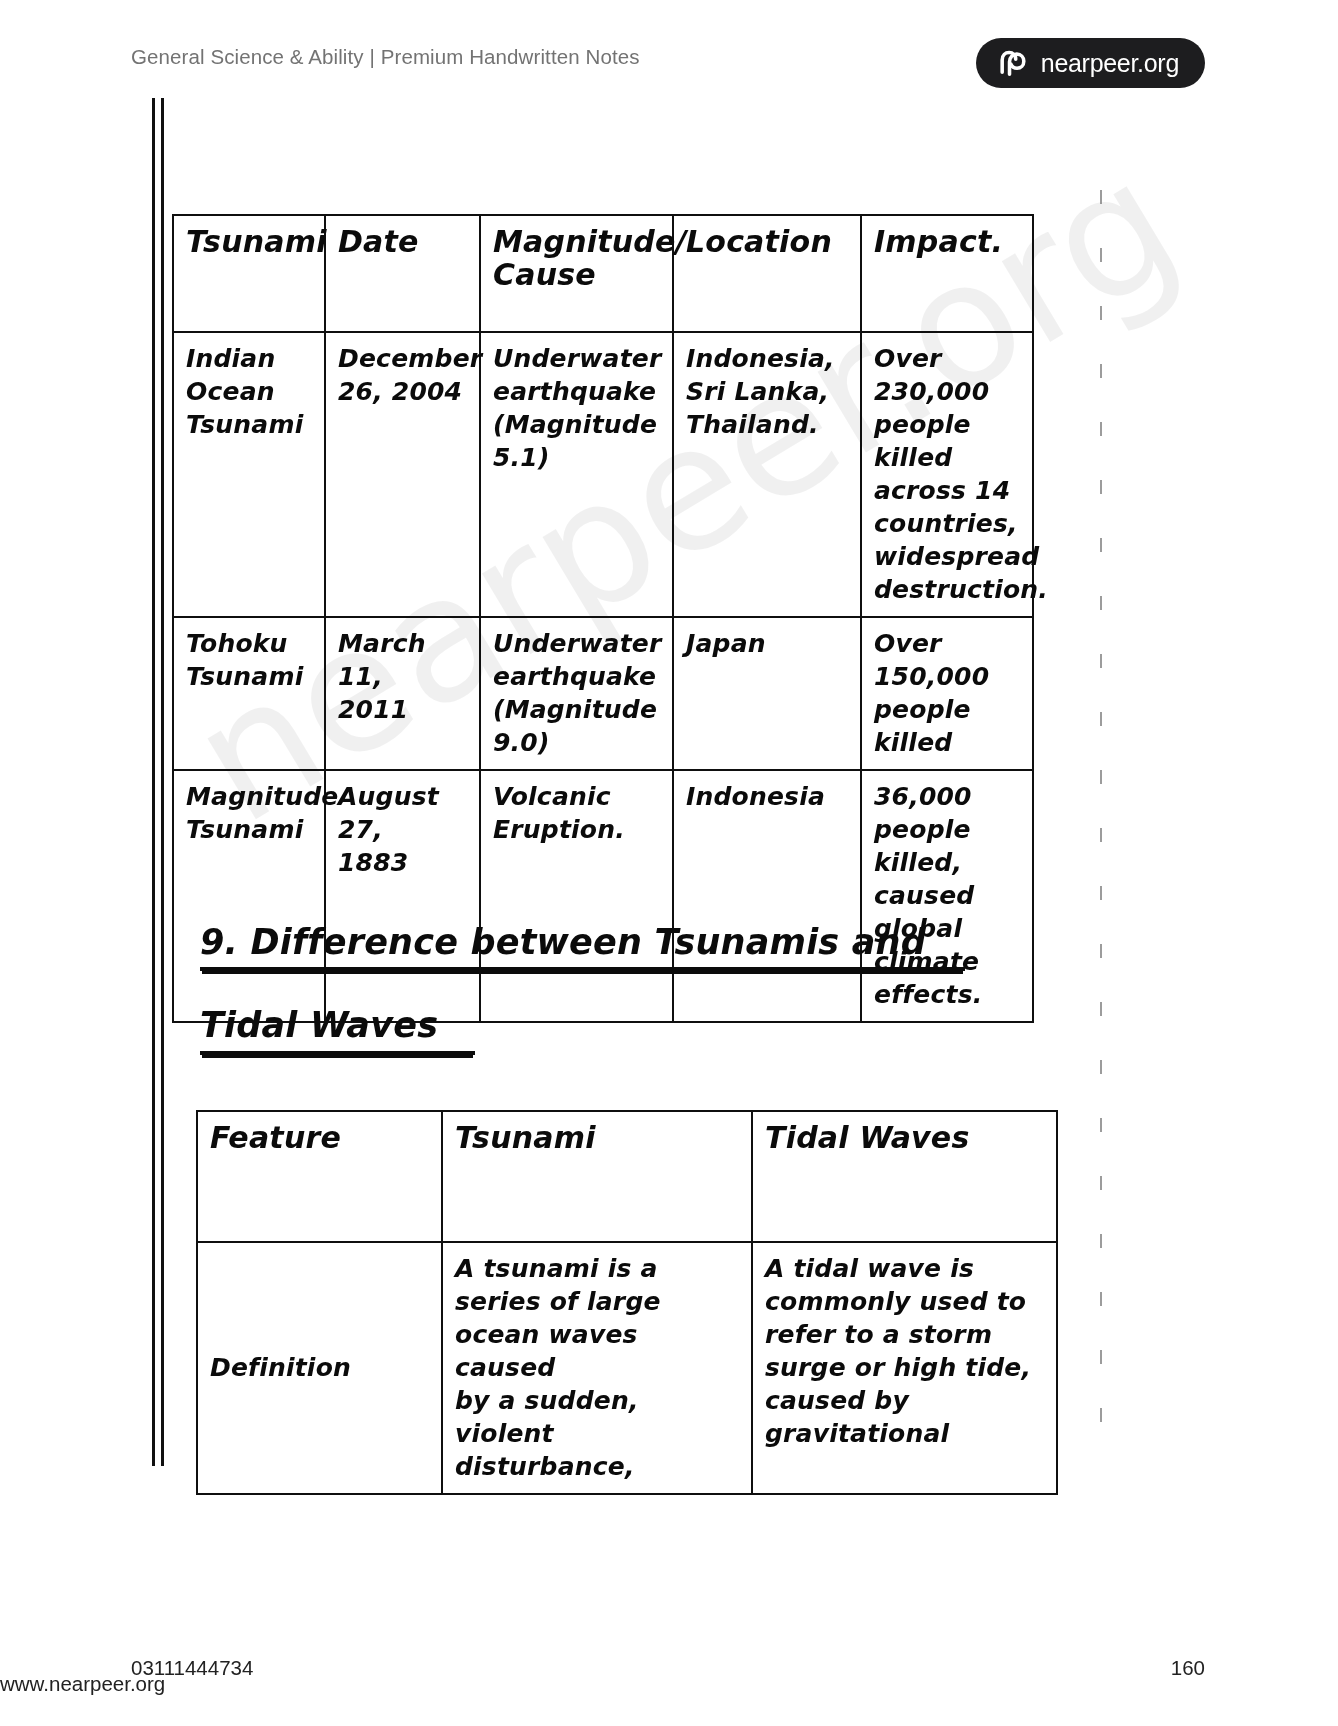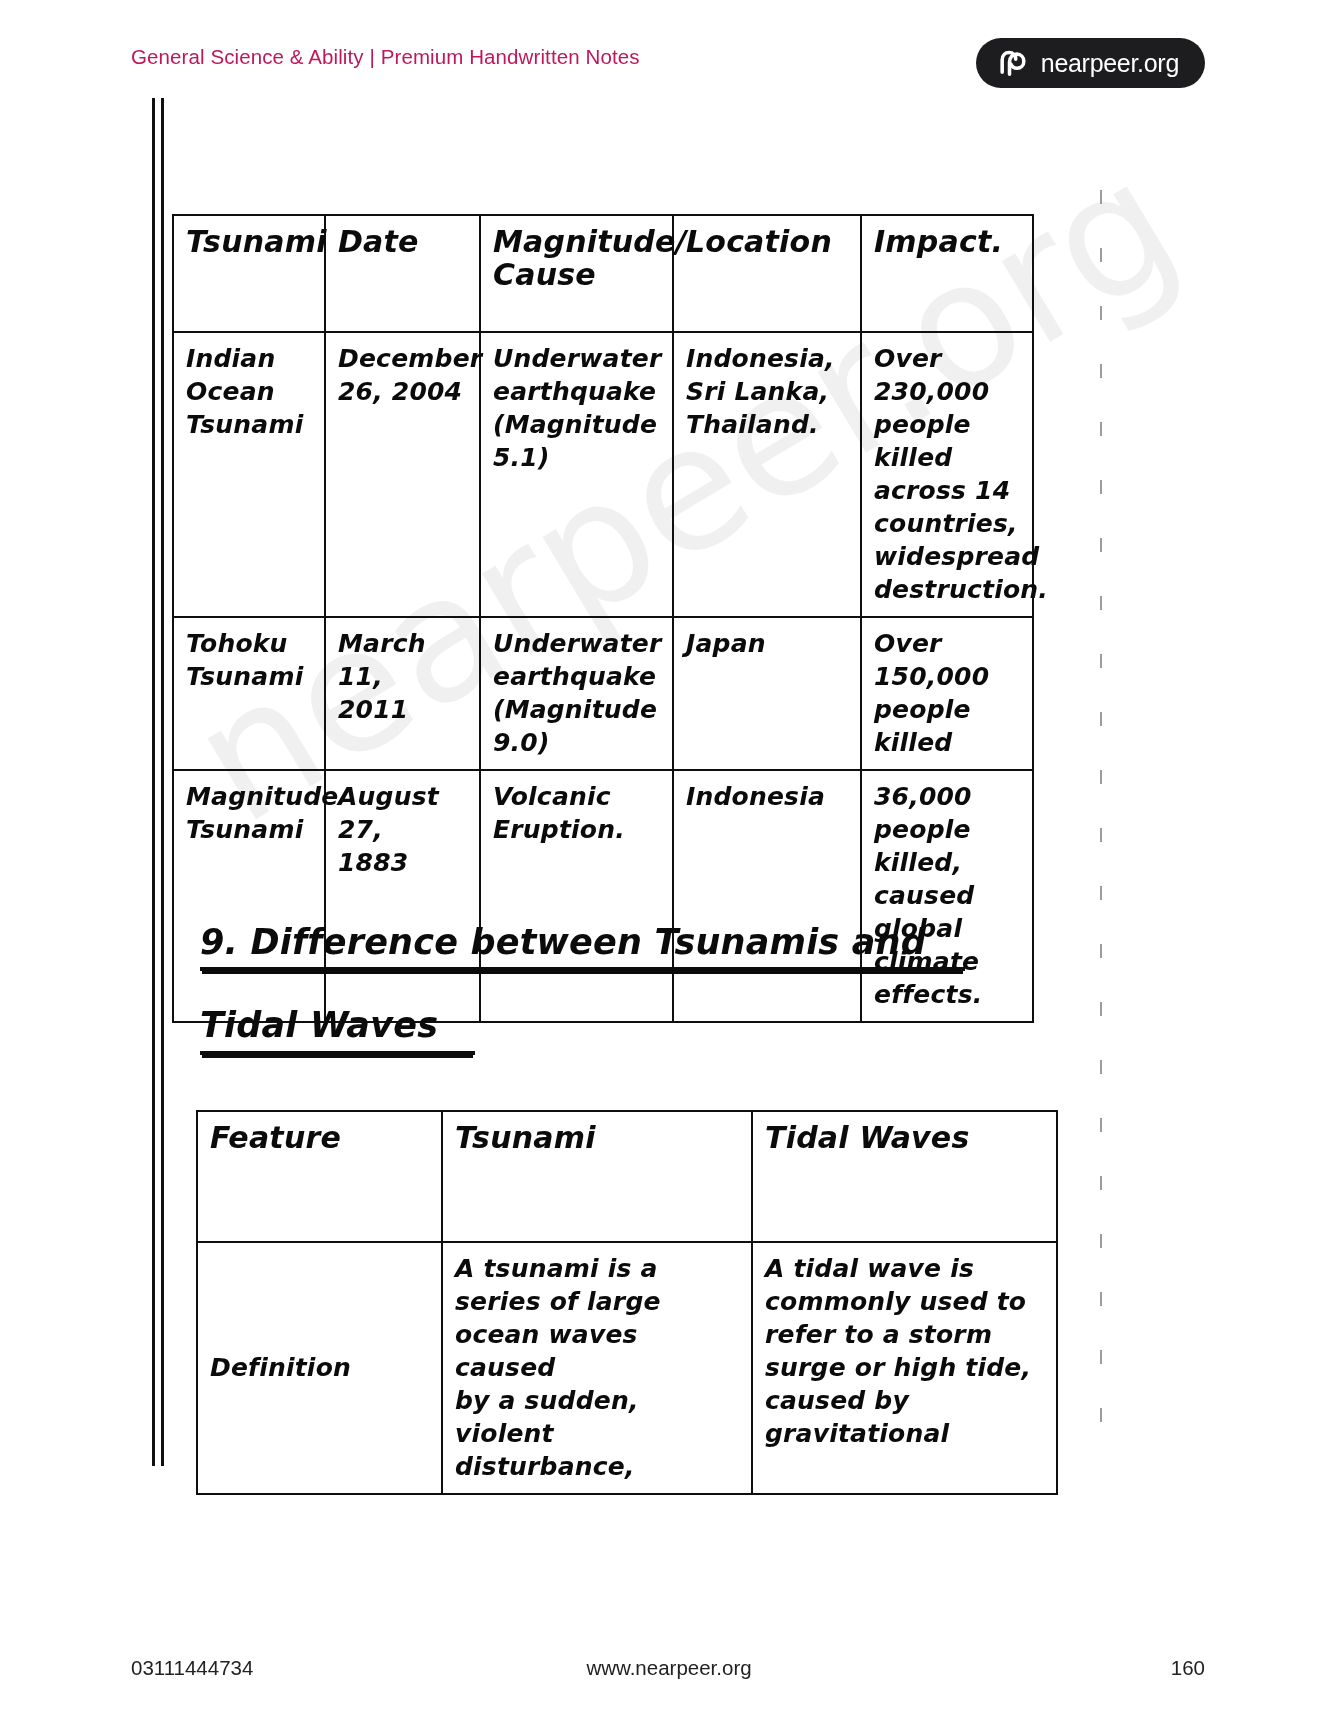--- a/index.html
+++ b/index.html
@@ -22,21 +22,21 @@
     top: 0; left: 0;
     width: 1338px;
     height: 95px;
   }
   .header-title {
     position: absolute;
     left: 131px;
     top: 57px;
     font-size: 20.5px;
     letter-spacing: 0.1px;
-    color: #be185d;
+    color: #737373;
     white-space: nowrap;
     transform: translateY(-50%);
   }
   .logo-pill {
     position: absolute;
     right: 133px;
     top: 38px;
     height: 50px;
     padding: 0 26px 0 20px;
     border-radius: 26px;
@@ -189,21 +189,21 @@
   .page-footer {
     position: absolute;
     left: 0;
     bottom: 42px;
     width: 1338px;
     height: 28px;
     font-size: 20.5px;
     color: #222222;
   }
   .footer-phone { position: absolute; left: 131px; top: 0; }
-  .footer-site  { position: absolute; left: 0; right: 0; top: 0; text-align: center; }
+  .footer-site  { position: absolute; left: 0; right: 0; top: 16px; text-align: left; }
   .footer-page  { position: absolute; right: 133px; top: 0; }
 </style>
 </head>
 <body>
 
 <div class="page-header">
   <div class="header-title">General Science &amp; Ability | Premium Handwritten Notes</div>
 
   <div class="logo-pill">
     <svg class="logo-mark" viewBox="0 0 44 44">

